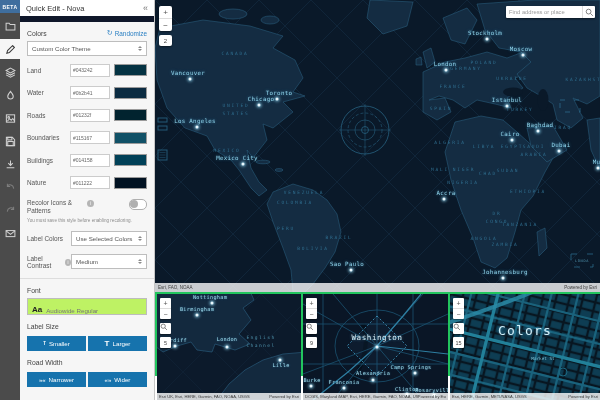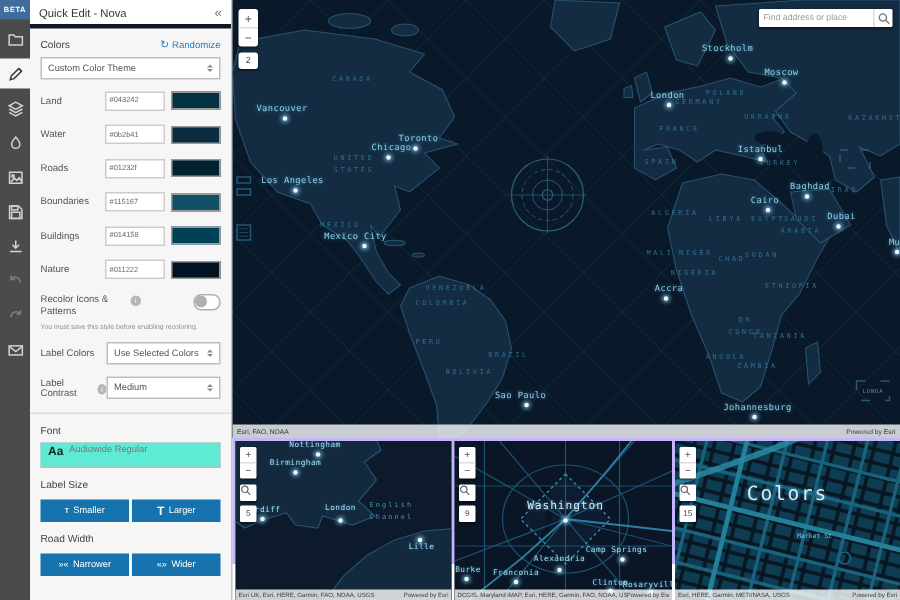--- a/index.html
+++ b/index.html
@@ -12,21 +12,21 @@
         display:flex;align-items:center;justify-content:center;letter-spacing:.4px;}
   .tool{width:20px;height:20px;margin-top:3px;display:flex;align-items:center;justify-content:center;
         color:#d2d2d2;cursor:pointer;}
   .tool.active{background:#f6f6f6;color:#3a3a3a;}
   .tool.disabled{opacity:.38;}
   .tool svg{display:block;}
 
   
   .panel{position:absolute;left:20px;top:0;width:135px;height:400px;background:#f6f6f6;
          border-right:1px solid #c6c6c6;box-sizing:border-box;}
-  .p-head{height:16px;background:#fff;border-bottom:3px solid #0f172a;display:flex;align-items:center;
+  .p-head{height:16px;background:#fff;border-bottom:6px solid #0f172a;display:flex;align-items:center;
           justify-content:space-between;padding:0 6px;font-size:7.5px;color:#333;}
   .collapse{color:#777;font-size:9px;cursor:pointer;}
   .sec-row{display:flex;justify-content:space-between;align-items:center;margin:7px 7px 4px;
            font-size:6.8px;color:#444;}
   .rand{color:var(--accent,#2a7fc2);display:flex;align-items:center;gap:2px;font-size:6.4px;cursor:pointer;}
   .ricon{font-size:7px;}
   .select{margin:0 7px;background:#fff;border:1px solid #bdbdbd;height:13px;display:flex;align-items:center;
           justify-content:space-between;padding:0 4px;font-size:6.2px;color:#555;cursor:pointer;}
   .caret{display:flex;flex-direction:column;gap:1px;}
   .caret i{width:0;height:0;border:2.4px solid transparent;display:block;}
@@ -43,21 +43,21 @@
   .info{width:7px;height:7px;border-radius:50%;background:#b5b5b5;color:#fff;font-size:4.5px;
         display:flex;align-items:center;justify-content:center;margin:1px 0 0 2px;cursor:pointer;}
   .toggle{margin-left:auto;width:16px;height:9px;border:1px solid #b0b0b0;border-radius:5px;background:#fff;
           position:relative;cursor:pointer;}
   .knob{position:absolute;left:0;top:0;width:8px;height:8px;border-radius:50%;background:#b0b0b0;}
   .note{margin:3px 7px 0;font-size:4.6px;color:#8d8d8d;white-space:nowrap;overflow:hidden;}
   .field-row{display:flex;align-items:center;margin:8px 7px 0;font-size:6.4px;color:#555;}
   .field-row .select{flex:0 0 66px;margin:0 0 0 auto;}
   .divider{border:none;border-top:1px solid #ddd;margin:9px 0 0;}
   .sec-h{margin:8px 7px 4px;font-size:6.8px;color:#444;}
-  .font-box{margin:0 7px;height:15px;background:#5eead4;border:1px solid #bdbdbd;display:flex;align-items:flex-start;
+  .font-box{margin:0 7px;height:15px;background:#bef264;border:1px solid #bdbdbd;display:flex;align-items:flex-end;
             gap:4px;padding:0 4px;cursor:pointer;}
   .aa{font-size:8px;font-weight:bold;color:#222;}
   .fval{font-size:6.2px;color:#777;}
   .btnrow{display:flex;gap:2px;margin:6px 7px 0;}
   .pbtn{flex:1;height:15px;background:var(--btn,#1673ad);color:#fff;border:none;font-size:6.2px;
         display:flex;align-items:center;justify-content:center;gap:3px;cursor:pointer;
         font-family:"Liberation Sans",sans-serif;}
   .t-sm{font-size:4.5px;font-weight:bold;}
   .t-lg{font-size:8px;font-weight:bold;}
   .rwicon{font-size:6px;}
@@ -86,21 +86,21 @@
                 font-family:"Liberation Sans",sans-serif;background:transparent;}
   .search input::placeholder{color:#9a9a9a;}
   .sbtn{width:12px;border-left:1px solid #ddd;display:flex;align-items:center;justify-content:center;
         color:#777;cursor:pointer;}
   .attrib{position:absolute;left:0;right:0;bottom:0;height:9px;background:rgba(255,255,255,.78);
           display:flex;justify-content:space-between;align-items:center;padding:0 3px;font-size:4.5px;color:#3a3a3a;}
   .hud-label{position:absolute;transform:translate(-50%,-50%);font-family:"DejaVu Sans Mono",monospace;
              font-size:3.6px;color:#4f93ad;letter-spacing:.6px;}
 
   
-  .strip{position:absolute;left:155px;top:292px;width:445px;height:84px;background:#c4b5fd;}
+  .strip{position:absolute;left:155px;top:292px;width:445px;height:84px;background:#22c55e;}
   .preview{position:absolute;top:2px;height:106px;overflow:hidden;background:#0a1626;}
   #pv0{left:2px;width:144px;}  #pv1{left:148px;width:145px;}  #pv2{left:295px;width:150px;}
   .preview svg{position:absolute;left:0;top:0;}
   .pz{position:absolute;left:3px;top:4px;width:11px;background:#fff;border-radius:1px;
       box-shadow:0 1px 1px rgba(0,0,0,.4);overflow:hidden;}
   .pz .zbtn{height:10px;font-size:7px;}
   .pbox{position:absolute;left:3px;width:11px;height:11px;background:#fff;border-radius:1px;
         box-shadow:0 1px 1px rgba(0,0,0,.4);display:flex;align-items:center;justify-content:center;
         color:#666;font-size:5.5px;cursor:pointer;}
   .pbox.level{cursor:default;color:#444;}

